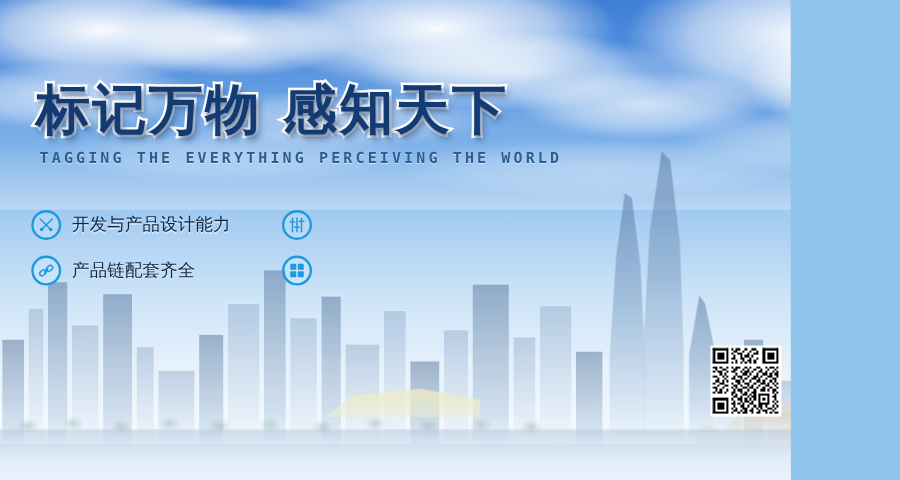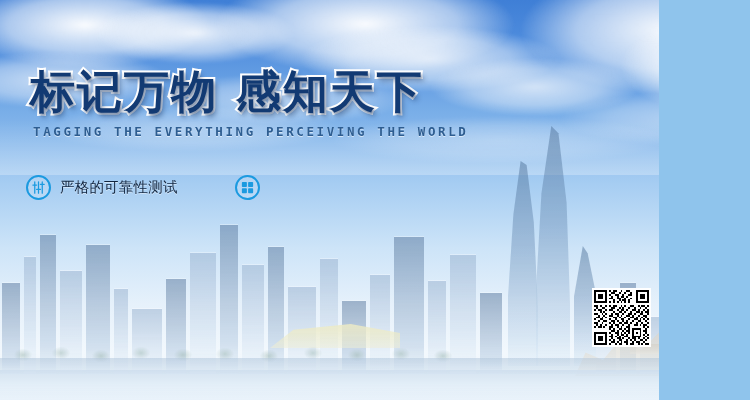--- a/index.html
+++ b/index.html
@@ -241,36 +241,56 @@
     <div class="waterfront"></div>
   </div>
 
   <div class="headline">
     <div class="title">标记万物 感知天下</div>
     <div class="subtitle">TAGGING THE EVERYTHING PERCEIVING THE WORLD</div>
   </div>
 
   <div class="features">
 
+    <div class="feature">
+      <span class="ficon">
+        <svg width="15" height="15" viewBox="0 0 24 24" fill="none" stroke="#1b9ae0" stroke-width="2" stroke-linecap="round">
+          <path d="M4 4 L16 16"></path>
+            <path d="M20 4 L8 16"></path>
+          <circle cx="18" cy="18" r="2.4" fill="#1b9ae0" stroke="none"></circle>
+          <circle cx="6" cy="18" r="2.4" fill="#1b9ae0" stroke="none"></circle>
+        </svg>
+      </span>
+      <span class="ftext">开发与产品设计能力</span>
+    </div>
 
 
     <div class="feature">
       <span class="ficon">
         <svg width="15" height="15" viewBox="0 0 24 24" fill="none" stroke="#1b9ae0" stroke-width="2" stroke-linecap="round">
           <path d="M6 3 V21"></path>
             <path d="M12 3 V21"></path>
             <path d="M18 3 V21"></path>
           <path d="M3 8 H9"></path>
             <path d="M9 15 H15"></path>
             <path d="M15 7 H21"></path>
         </svg>
       </span>
-      <span class="ftext">严格的可靠性测试</span>
     </div>
 
+    <div class="feature">
+      <span class="ficon">
+        <svg width="15" height="15" viewBox="0 0 24 24" fill="none" stroke="#1b9ae0" stroke-width="2" stroke-linecap="round">
+          <rect x="3" y="12" width="9" height="6" rx="3" transform="rotate(-40 7.5 15)"></rect>
+          <rect x="12" y="6" width="9" height="6" rx="3" transform="rotate(-40 16.5 9)"></rect>
+          <path d="M10 14 L14 10"></path>
+        </svg>
+      </span>
+      <span class="ftext">产品链配套齐全</span>
+    </div>
 
     <div class="feature">
       <span class="ficon">
         <svg width="15" height="15" viewBox="0 0 24 24" fill="#1b9ae0">
           <rect x="3" y="3" width="8" height="8" rx="1.2"></rect>
           <rect x="13" y="3" width="8" height="8" rx="1.2"></rect>
           <rect x="3" y="13" width="8" height="8" rx="1.2"></rect>
           <rect x="13" y="13" width="8" height="8" rx="1.2"></rect>
         </svg>
       </span>

